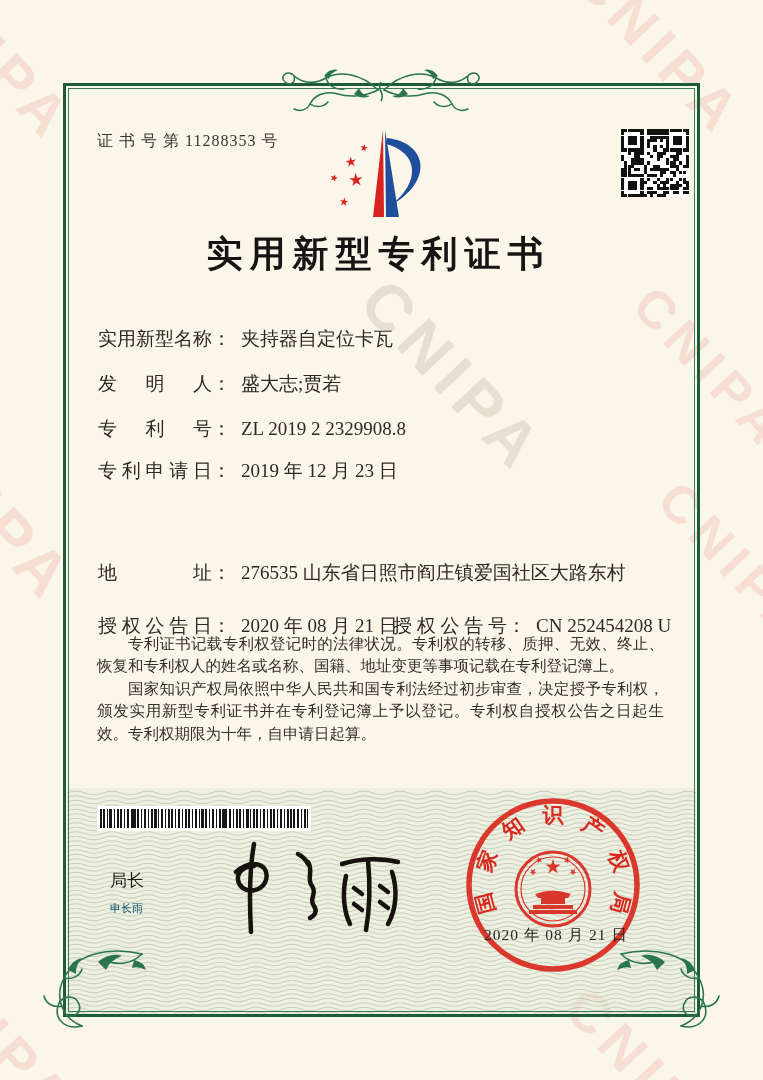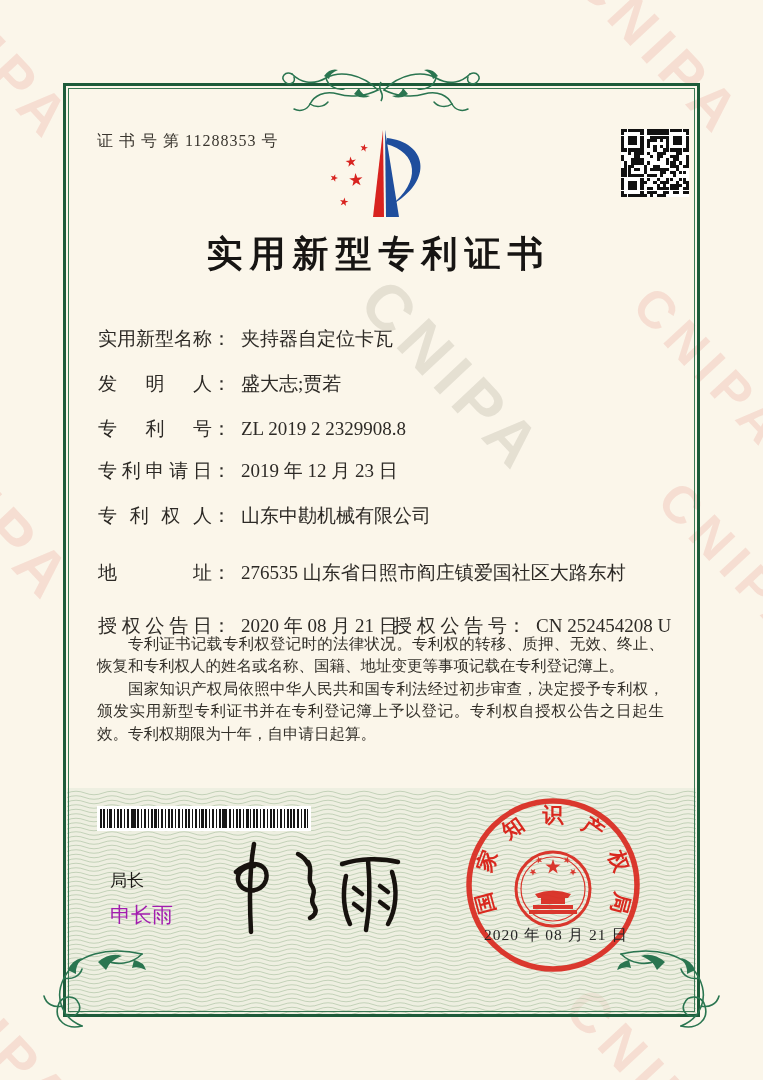--- a/index.html
+++ b/index.html
@@ -60,22 +60,22 @@
   .paras p{ margin:0; text-indent:2em; }
   .barcode{
     position:absolute; z-index:5; left:100px; top:809px; width:208px; height:19px;
     background:
       repeating-linear-gradient(90deg, transparent 0 9px, #161616 9px 11px, transparent 11px 23px),
       repeating-linear-gradient(90deg, #161616 0 1.6px, #ffffff 1.6px 3.4px);
     background-color:#fff; box-shadow:0 0 0 3px #fff;
   }
   .signer-title{ position:absolute; z-index:5; left:110px; top:869px; font-size:17px;
     font-family:"Liberation Sans","DejaVu Sans",sans-serif; color:#1c1a17;}
-  .signer-name{ position:absolute; z-index:5; left:110px; top:901px; font-size:21px;
-    font-family:"Liberation Sans","DejaVu Sans",sans-serif; color:#a21caf;}
+  .signer-name{ position:absolute; z-index:5; left:110px; top:901px; font-size:11px;
+    font-family:"Liberation Sans","DejaVu Sans",sans-serif; color:#0c4a6e;}
   .signature{ position:absolute; z-index:6; left:222px; top:836px; }
   .seal{ position:absolute; z-index:5; left:465px; top:797px; }
   .seal-date{
     position:absolute; z-index:6; left:468px; top:925px; width:176px; text-align:center;
     font-size:15.5px; letter-spacing:1px; color:#262626; white-space:nowrap;
   }
   .pageinfo{
     position:absolute; z-index:5; left:63px; top:982px; width:605px; text-align:center;
     font-size:14px; color:#33302a;
   }
@@ -450,23 +450,20 @@
   </div>
   <div class="row" style="top:372px">
     <span class="flabel">发明人</span><span class="fcolon">：</span><span class="fvalue">盛大志;贾若</span>
   </div>
   <div class="row" style="top:417px">
     <span class="flabel">专利号</span><span class="fcolon">：</span><span class="fvalue">ZL 2019 2 2329908.8</span>
   </div>
   <div class="row" style="top:459px">
     <span class="flabel">专利申请日</span><span class="fcolon">：</span><span class="fvalue">2019 年 12 月 23 日</span>
   </div>
-  <div class="row" style="top:504px">
-    <span class="flabel">专利权人</span><span class="fcolon">：</span><span class="fvalue">山东中勘机械有限公司</span>
-  </div>
   <div class="row" style="top:561px">
     <span class="flabel">地址</span><span class="fcolon">：</span><span class="fvalue">276535 山东省日照市阎庄镇爱国社区大路东村</span>
   </div>
   <div class="row" style="top:614px; width:566px;">
     <span>
       <span class="flabel">授权公告日</span><span class="fcolon">：</span><span class="fvalue">2020 年 08 月 21 日</span>
     </span>
     <span class="grant-right">
       <span class="flabel">授权公告号</span><span class="fcolon">：</span><span class="fvalue">CN 252454208 U</span>
     </span>

